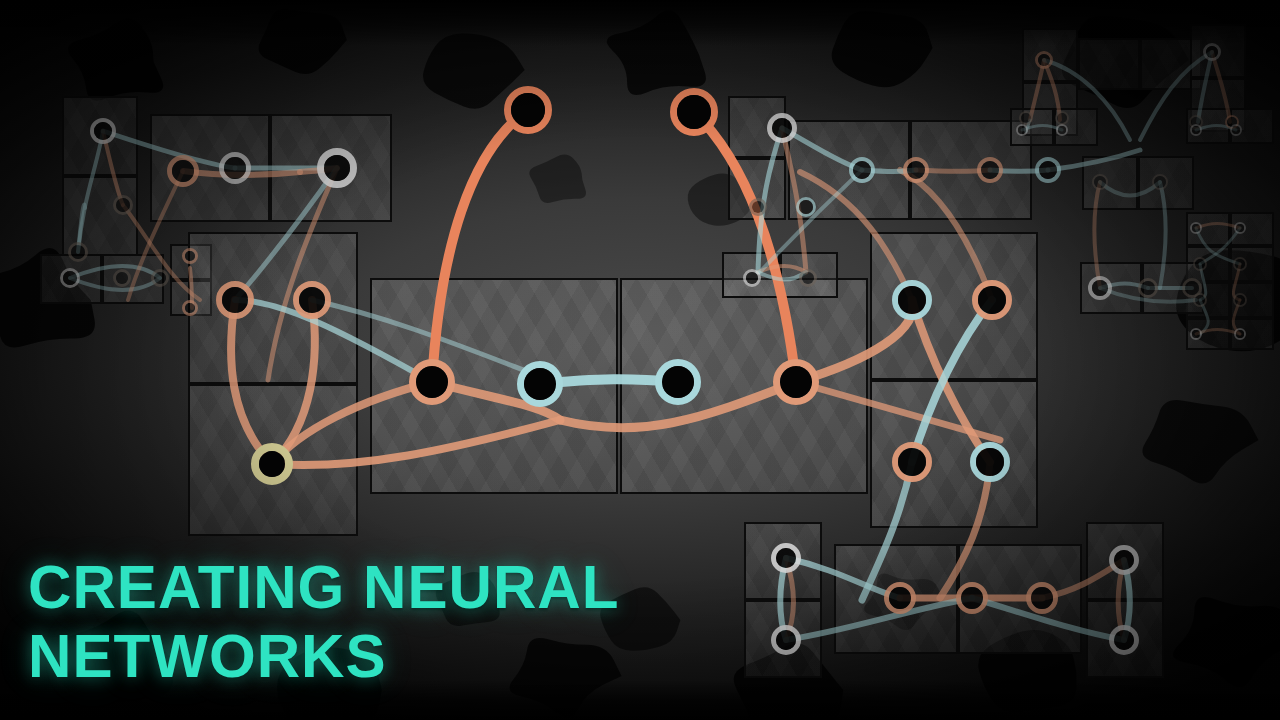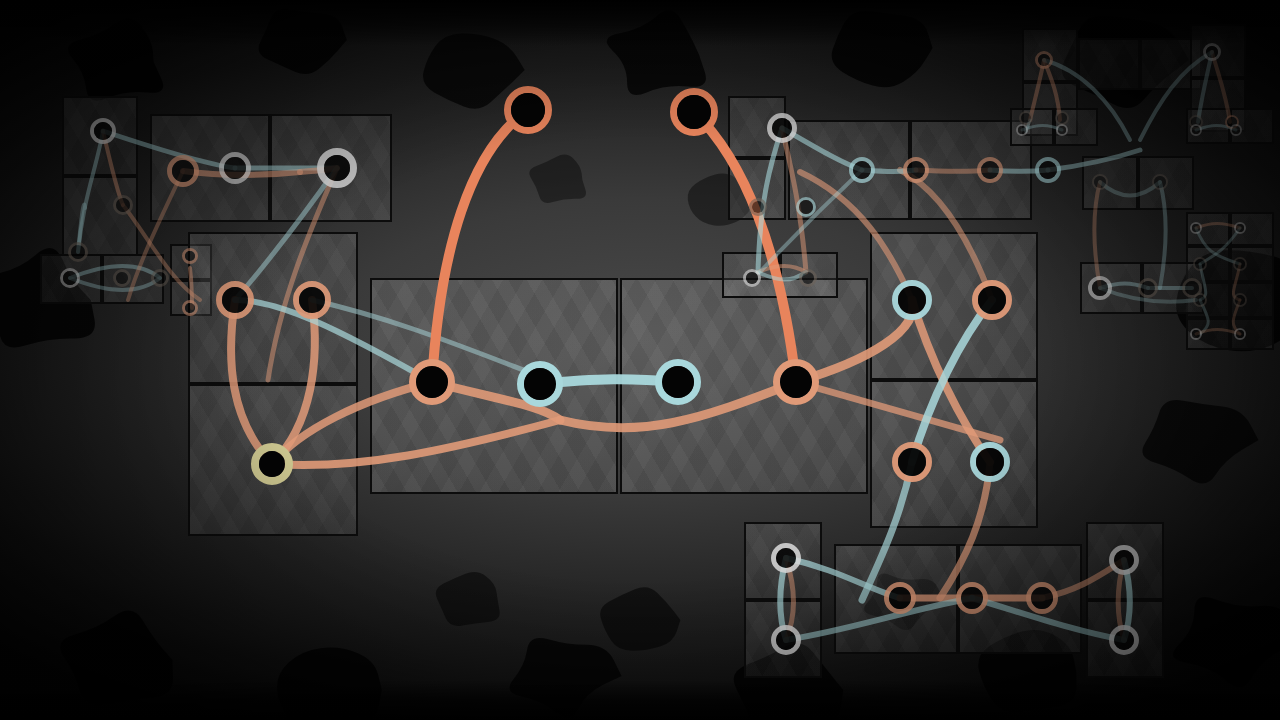--- a/index.html
+++ b/index.html
@@ -548,14 +548,18 @@
           <circle cx="1124" cy="640" r="12.5" fill="none" stroke="#dcdcdc" stroke-width="5"></circle>
           <circle cx="1124" cy="640" r="10" fill="#040404"></circle>
         </g>
       </g>
   </svg>
 
   <div id="bg-vignette"></div>
   <div id="bg-topfade"></div>
   <div id="bg-botfade"></div>
 
+  <div id="title">
+    <div class="line">CREATING NEURAL</div>
+    <div class="line">NETWORKS</div>
+  </div>
 
 </div>
 
 </body></html>

